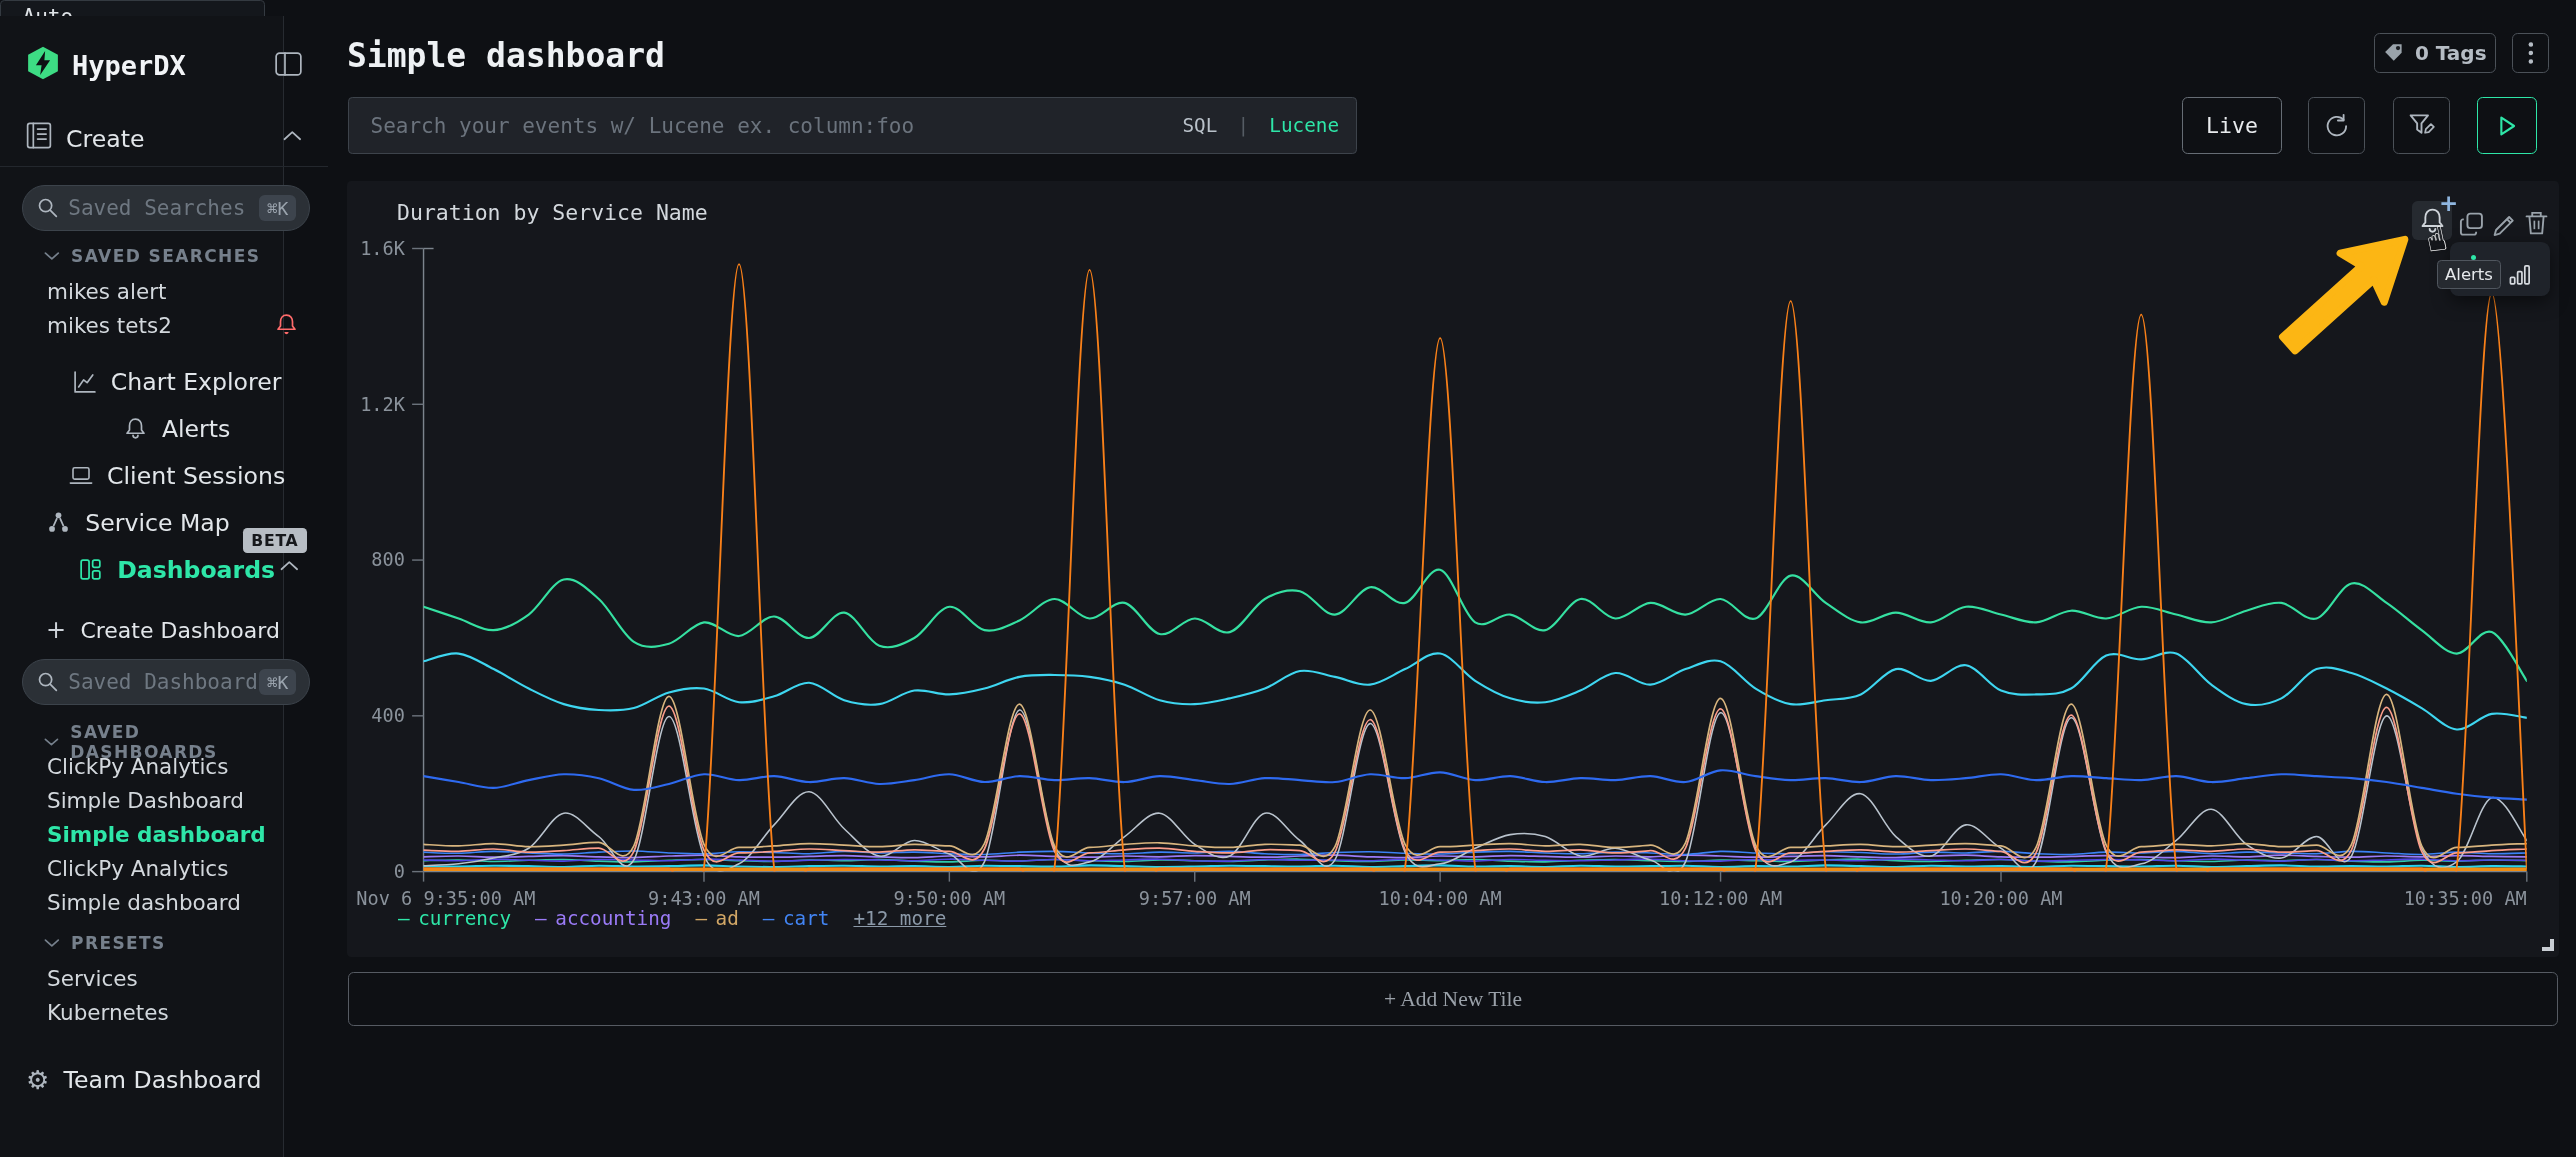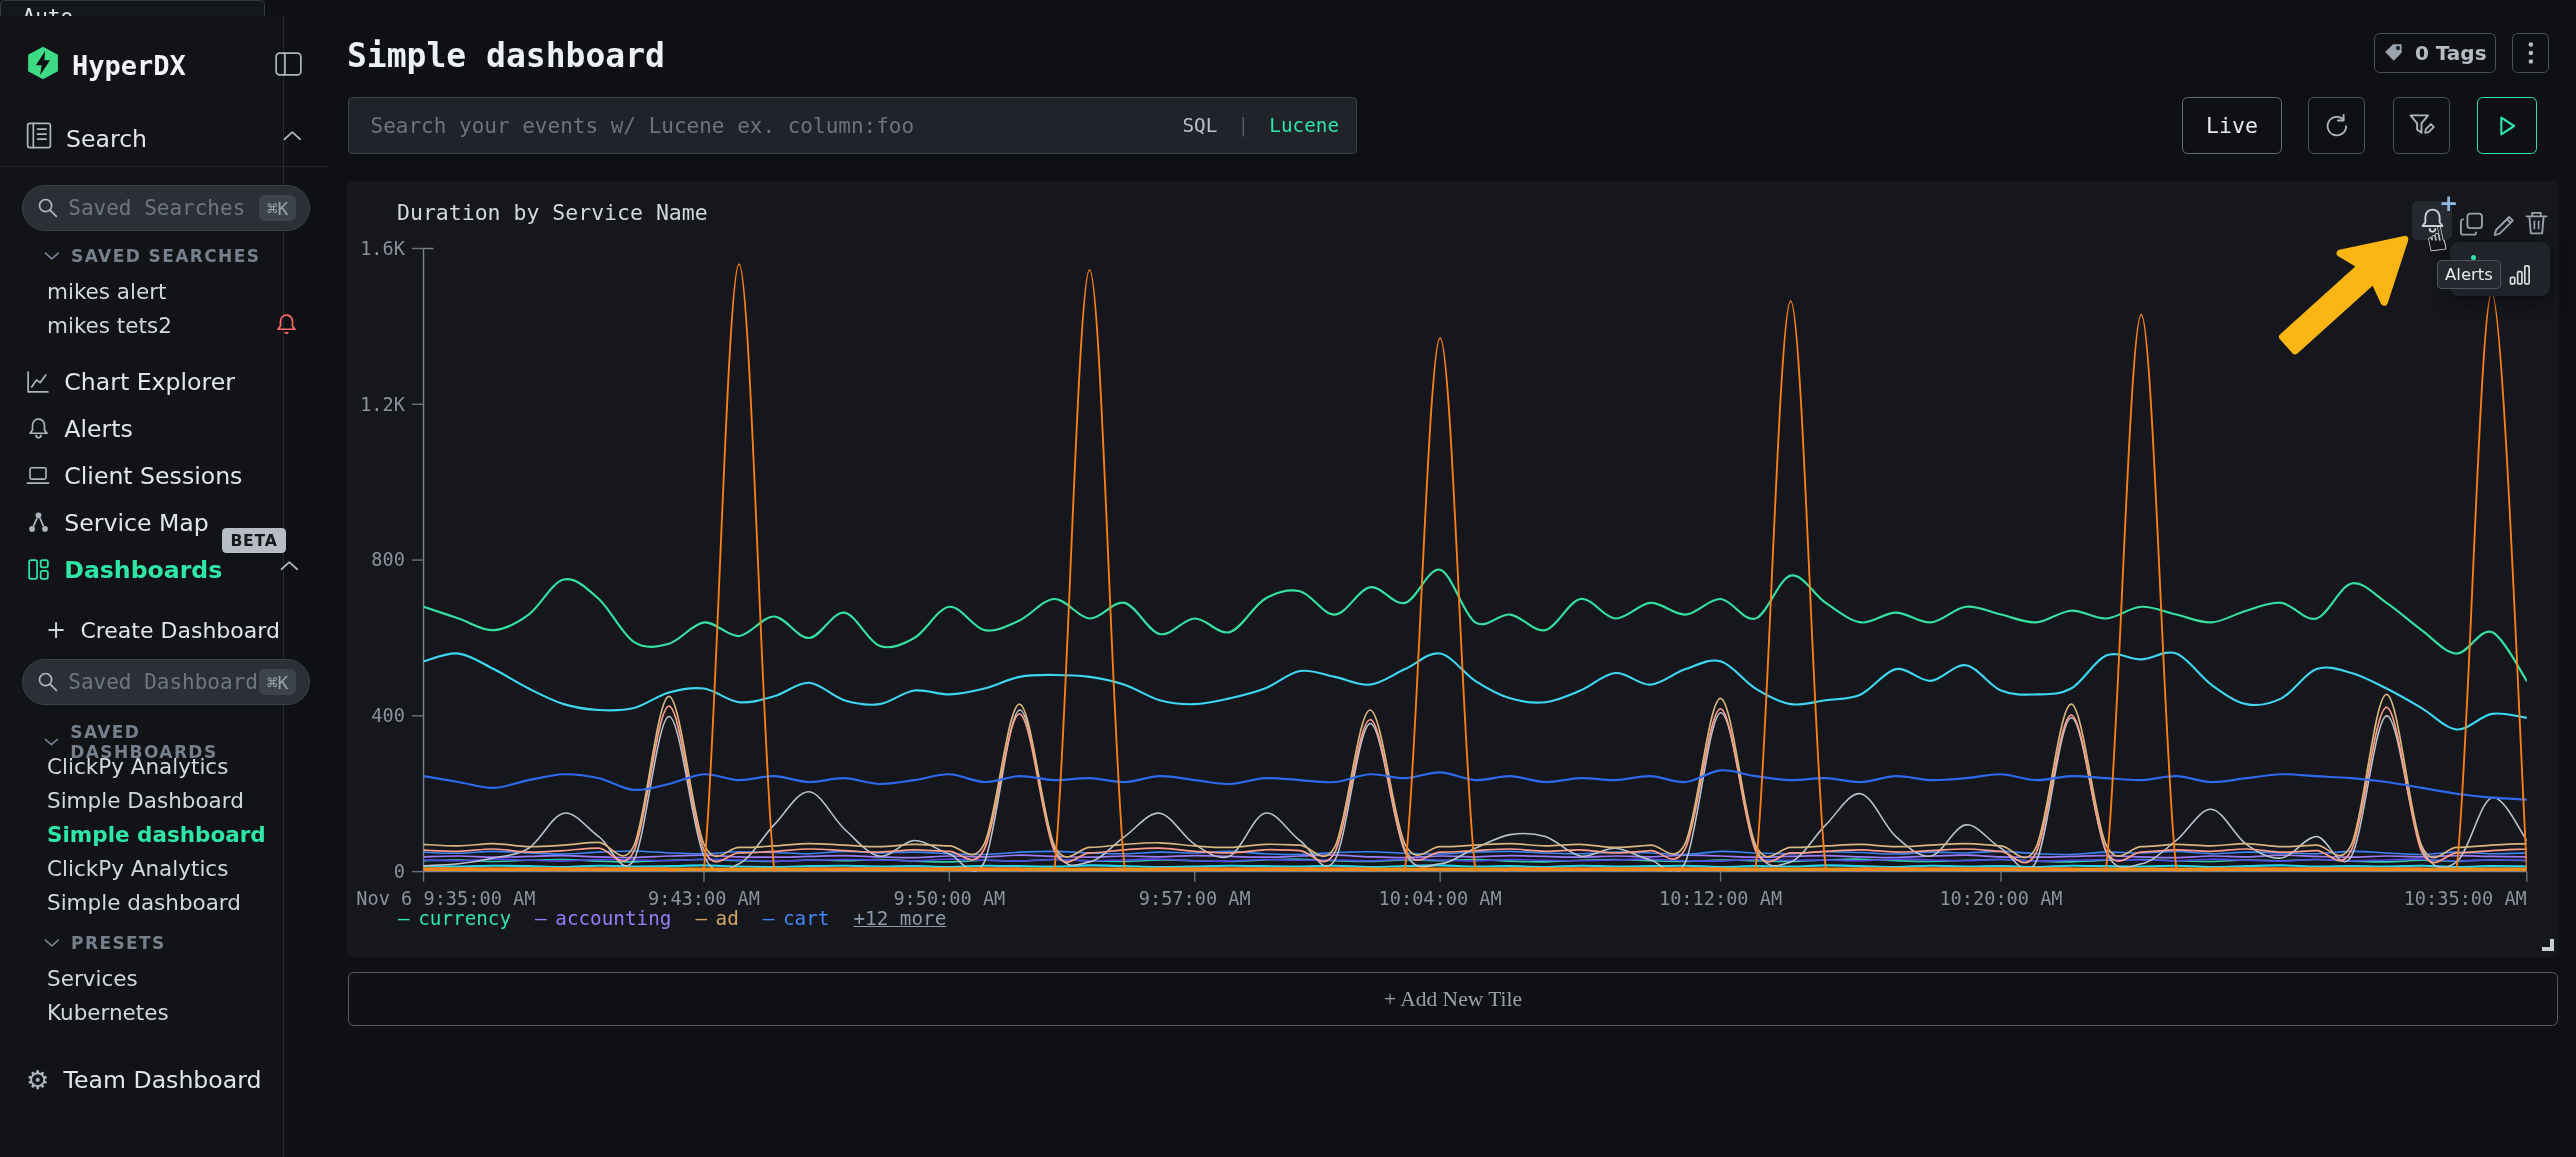--- a/index.html
+++ b/index.html
@@ -20,21 +20,21 @@
   .section-row-label{font-size:23.6px;color:#e2e6ea;}
   .pill-input{position:absolute;left:21.5px;width:288px;height:46px;background:#2b3036;border:0.7px solid #3c434b;border-radius:23px;display:flex;align-items:center;padding:0 13px 0 14.3px;}
   .pill-input input{flex:1;background:transparent;border:none;outline:none;font-family:var(--mono);font-size:21px;color:#aeb6bf;margin-left:10px;min-width:0;}
   .pill-input input::placeholder{color:#6e7781;opacity:1;}
   .kbd-chip{font-family:var(--mono);font-size:18px;color:#9aa3ad;background:#3d444d;border-radius:5.7px;padding:2.9px 7.2px;white-space:nowrap;}
   .caret-header{position:absolute;left:44px;display:flex;align-items:center;gap:11.4px;color:#76808c;font-size:17px;letter-spacing:1.4px;font-weight:bold;}
   .side-list{position:absolute;left:47px;list-style:none;}
   .side-list li{font-size:21.5px;color:#d3d8dd;height:34px;line-height:34px;white-space:nowrap;cursor:pointer;}
   .side-list li.active{color:var(--accent);font-weight:bold;}
   #main-nav{position:absolute;left:0;top:342px;width:328px;}
-  .nav-row{position:relative;height:47px;display:flex;align-items:center;padding-left:26px;cursor:pointer;}
+  .nav-row{position:relative;height:47px;display:flex;align-items:center;padding-left:26px;cursor:pointer;justify-content:center;}
   .nav-row .nav-ic{width:24px;height:24px;display:inline-flex;align-items:center;justify-content:center;}
   .nav-row .nav-label{margin-left:14.3px;font-size:23.6px;color:#e2e6ea;}
   .nav-row.active .nav-label{color:var(--accent);font-weight:bold;}
   .nav-badge{margin-left:13px;background:#b7bdc4;color:#16181c;font-size:15.7px;font-weight:bold;border-radius:4.3px;padding:2.9px 8.6px;letter-spacing:0.7px;margin-top:36px;}
   .nav-chev{position:absolute;right:29px;top:14.3px;}
   .row-bell{position:absolute;right:29px;top:4.3px;}
   #create-dash{position:absolute;left:46px;top:600px;display:flex;gap:14.3px;align-items:center;font-size:22px;color:#e2e6ea;cursor:pointer;}
   #team-settings{position:absolute;left:26px;top:1050px;display:flex;align-items:center;gap:14.3px;cursor:pointer;}
   #team-settings .gear{font-size:26px;color:#aeb6bf;line-height:26px;}
   #team-settings .lbl{font-size:23.6px;color:#e2e6ea;}
@@ -106,21 +106,21 @@
 
     <span class="abs" style="left:26px;top:106px;">
       <svg width="26" height="27" viewBox="0 0 36 38">
           <rect x="2" y="2" width="32" height="34" rx="3" class="stroke-ic"></rect>
           <line x1="10" y1="2" x2="10" y2="36" class="stroke-ic"></line>
           <line x1="16" y1="10" x2="28" y2="10" class="stroke-ic"></line>
           <line x1="16" y1="17" x2="28" y2="17" class="stroke-ic"></line>
           <line x1="16" y1="24" x2="28" y2="24" class="stroke-ic"></line>
         </svg>
     </span>
-    <span class="abs section-row-label" style="left:66px;top:109px;cursor:pointer;">Search</span>
+    <span class="abs section-row-label" style="left:66px;top:109px;cursor:pointer;">Create</span>
     <span class="abs" style="left:283px;top:114px;cursor:pointer;">
       <svg width="18.6" height="11.4" viewBox="0 0 26 16">
           <polyline points="2,13 13,3 24,13" class="stroke-ic"></polyline>
         </svg>
     </span>
     <div class="side-divider"></div>
 
     <div class="pill-input" style="top:169px;">
       <span>
           <svg width="21.5" height="21.5" viewBox="0 0 30 30">

